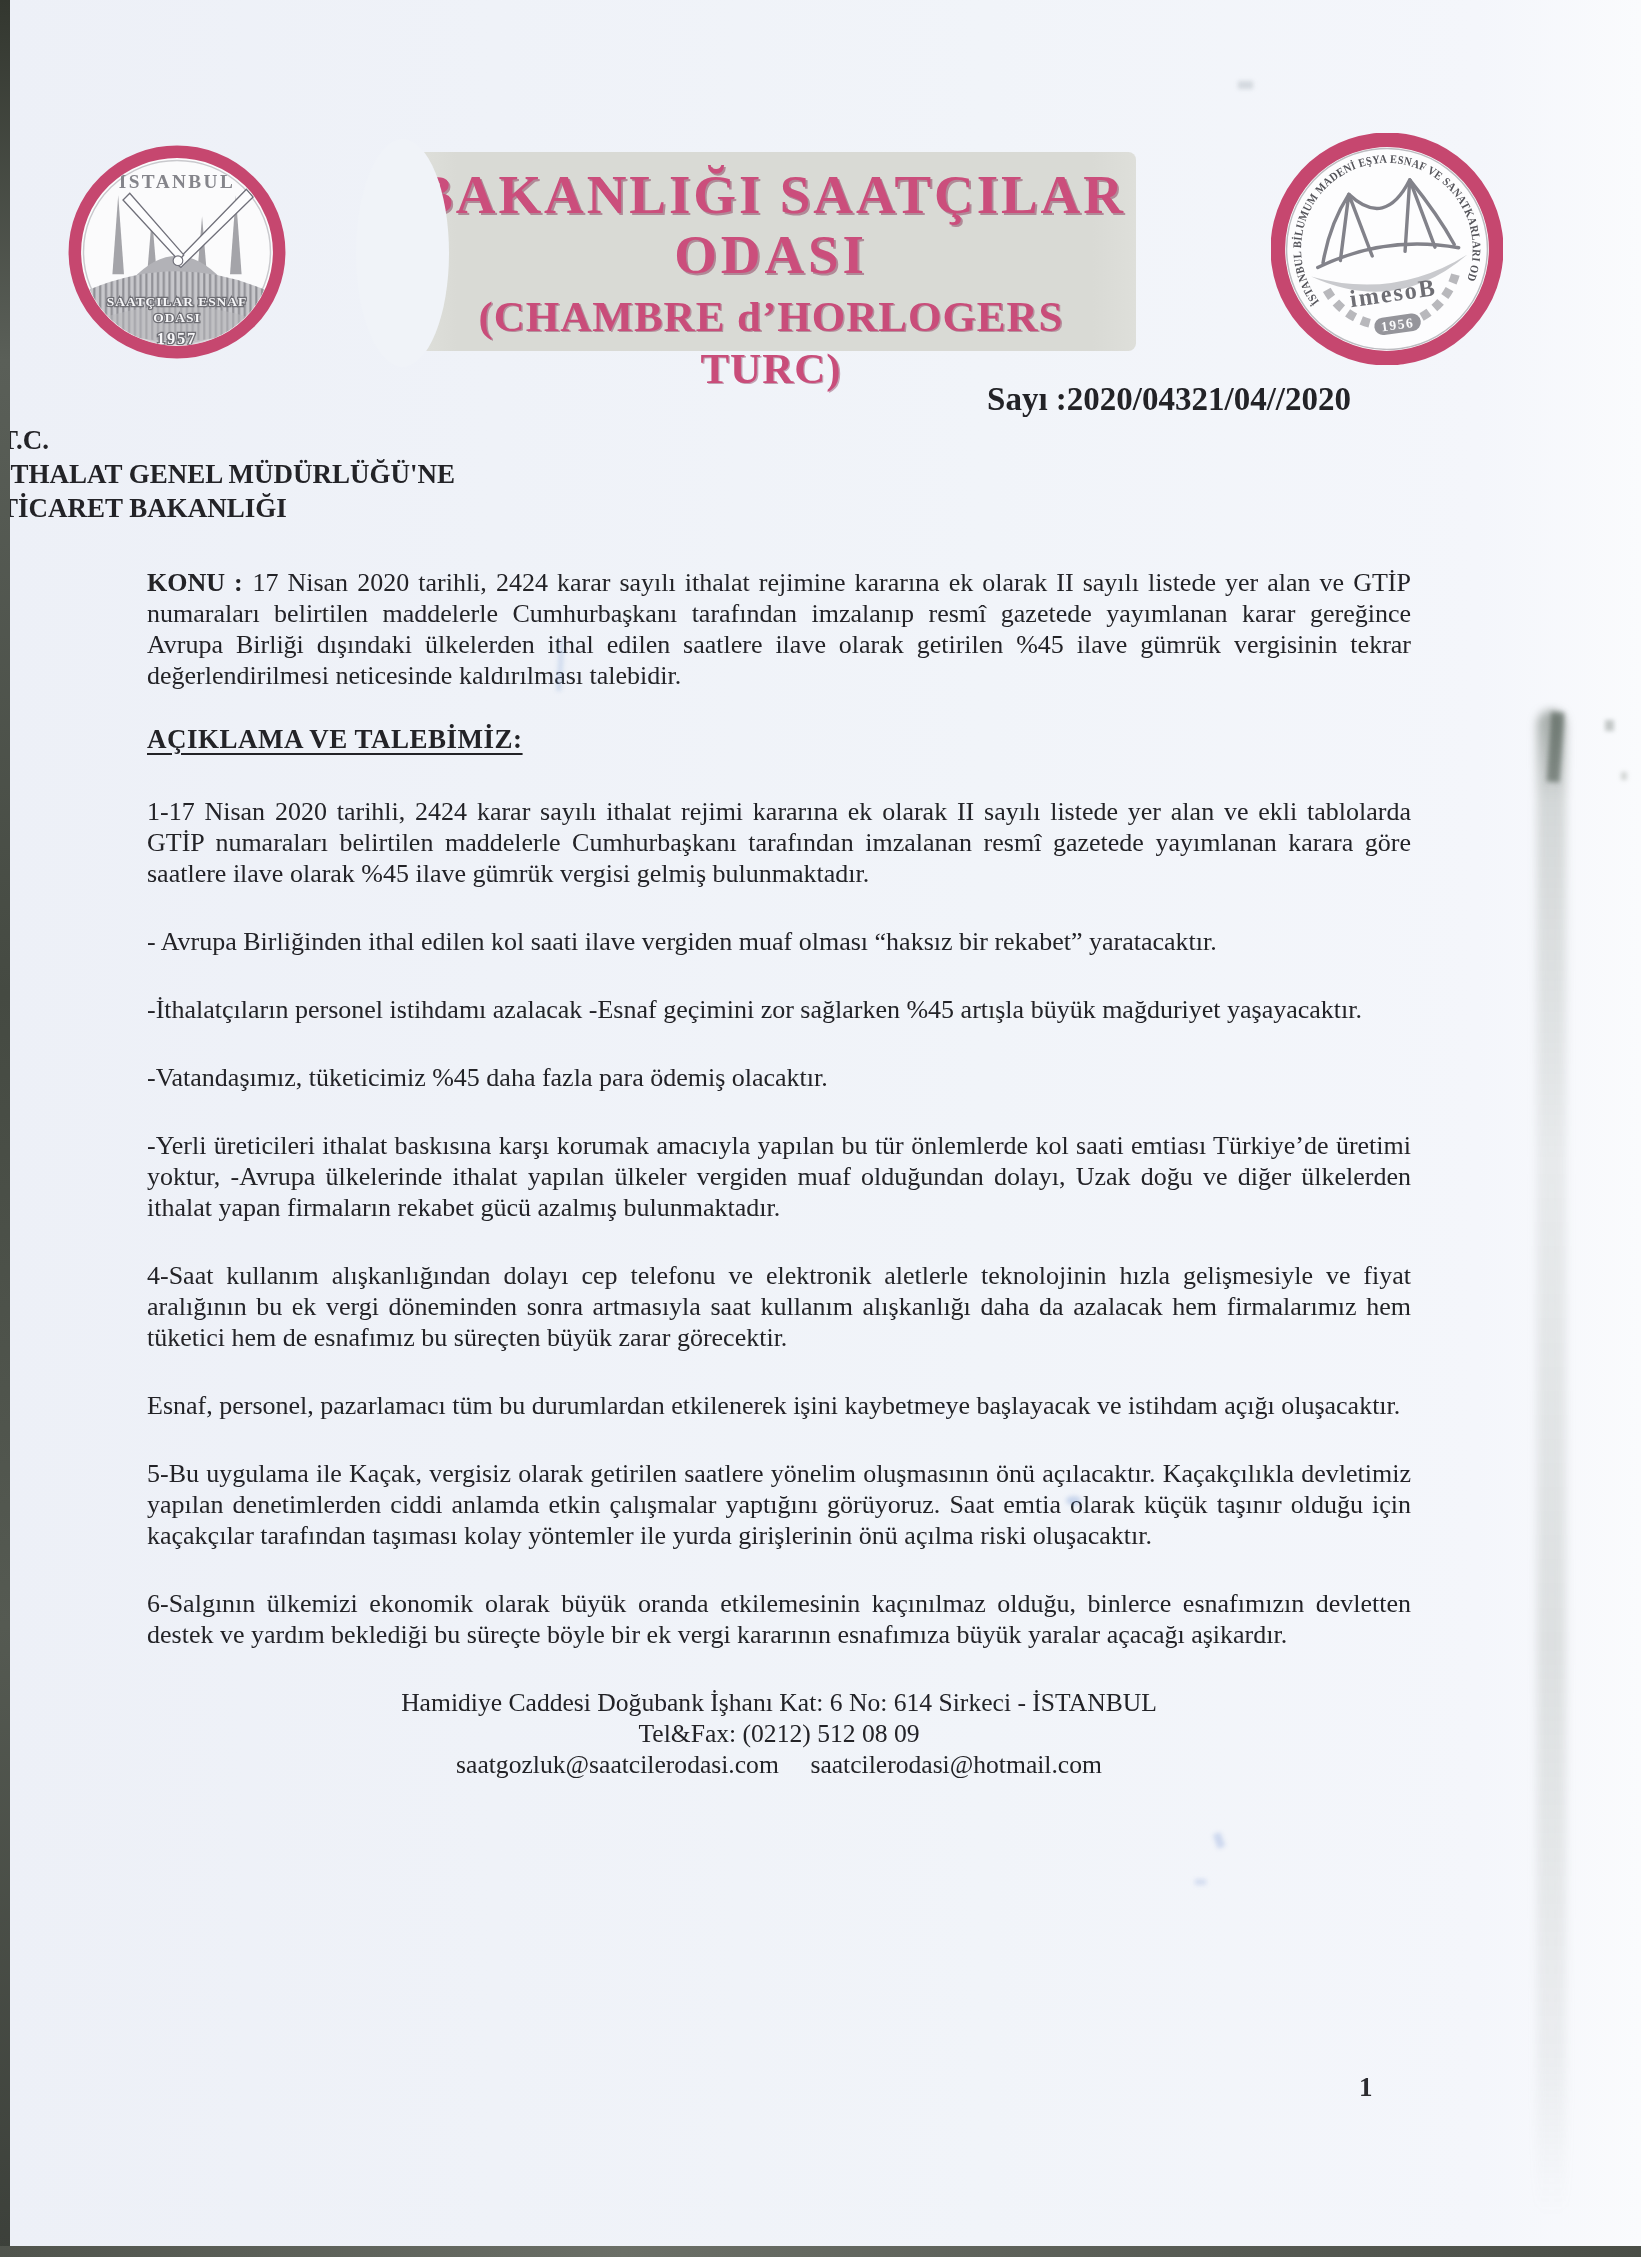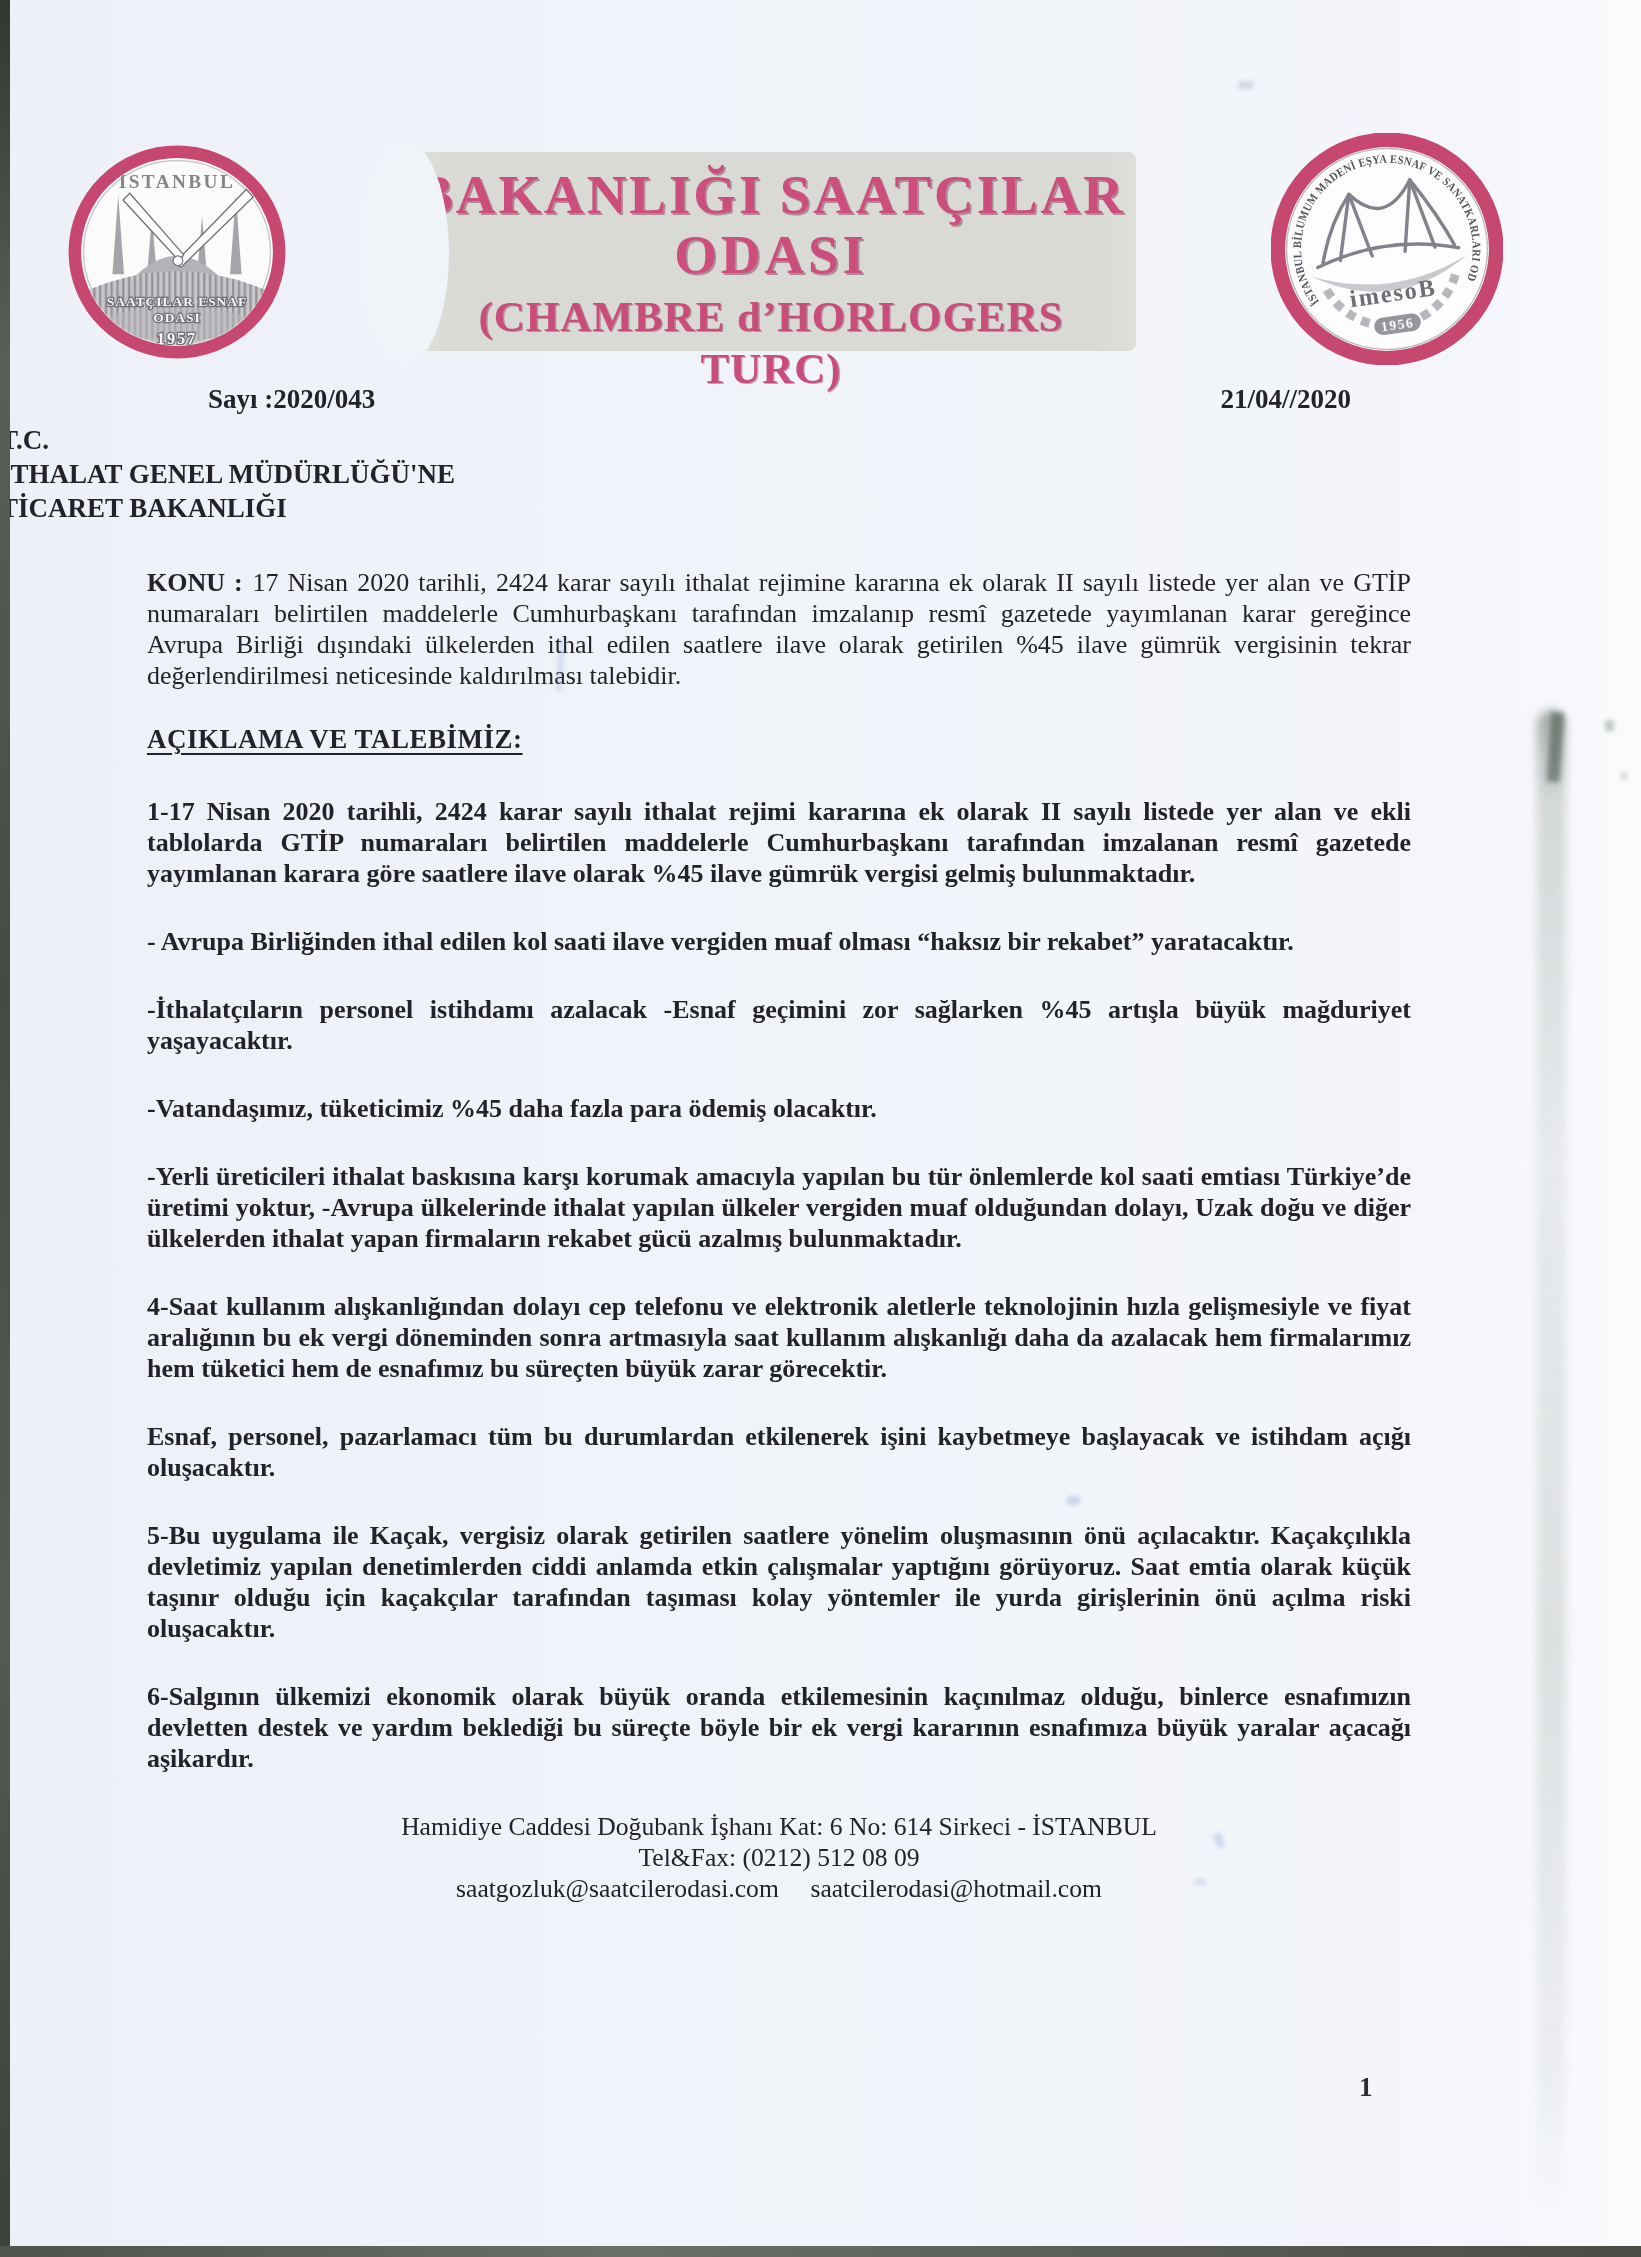--- a/index.html
+++ b/index.html
@@ -38,29 +38,29 @@
   .banner::before { content:""; position:absolute; left:-50px; top:-13.5px; width:93px; height:228px;
                     border-radius:50%; background:#f0f3f8; }
   .banner-t1 { font-size:55px; font-weight:bold; color:#cb4e7c; letter-spacing:2.9px; line-height:62px;
                text-shadow:1.9px 1.9px 0 rgba(126,38,76,.45); }
   .banner-t2 { font-size:55px; font-weight:bold; color:#cb4e7c; letter-spacing:3.9px; line-height:58px;
                text-shadow:1.9px 1.9px 0 rgba(126,38,76,.45); }
   .banner-sub{ font-size:43px; font-weight:bold; color:#c94d7a; letter-spacing:1px; line-height:52px; margin-top:7.7px;
                text-shadow:1.4px 1.4px 0 rgba(126,38,76,.4); }
 
   
-  .meta-row { display:flex; justify-content:space-between; padding:0 290px 0 208px;
-              font-size:27px; font-weight:bold; line-height:31px; }
+  .meta-row { display:flex; justify-content:flex-end; padding:0 290px 0 208px;
+              font-size:33px; font-weight:bold; line-height:31px; }
   .recipient { text-align:left; font-weight:bold; font-size:27px; line-height:34px; margin-top:7.7px; }
   .doc-body { padding:0 230px 0 147px; font-size:26px; line-height:31px; text-align:justify; }
   .subject { margin:42px 0 0 0; }
   .subject-label { font-weight:bold; margin-right:9.7px; }
   .section-heading { margin:33px 0 0 0; font-size:27px; font-weight:bold; letter-spacing:0.5px;
                      text-decoration:underline; text-underline-offset:4.8px; }
-  .paras p { margin:0 0 37px 0;font-weight:bold; }
+  .paras p { margin:0 0 37px 0; }
   .paras p:first-child { margin-top:41px; }
   .footer { margin-top:11.6px; text-align:center; font-size:25.6px; line-height:31px; }
   .footer .em { display:inline-block; margin:0 12.6px; }
   .page-num { position:absolute; left:1359px; top:2072px; font-size:27px; font-weight:bold; color:#2c2c30; }
 
   svg text { font-family:"Liberation Serif", serif; }
 </style>
 </head>
 <body>
 

